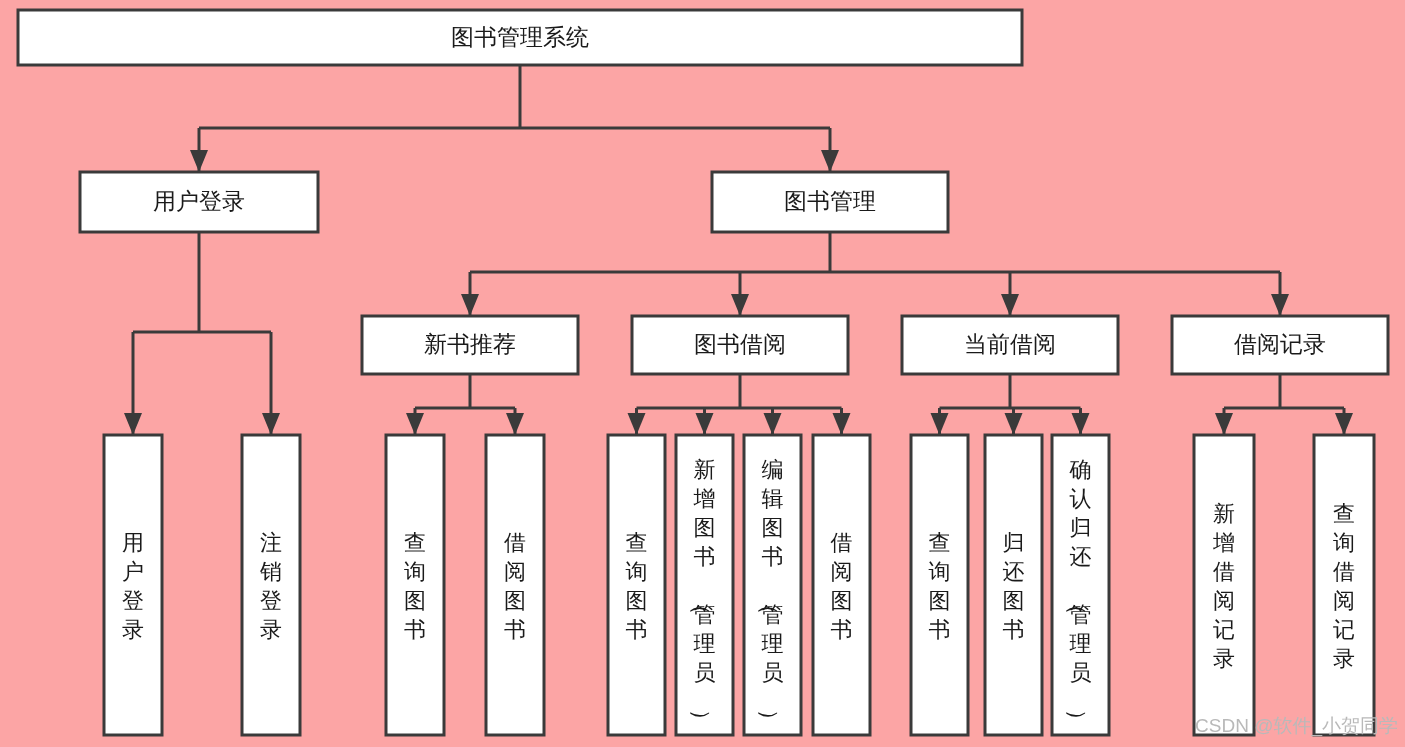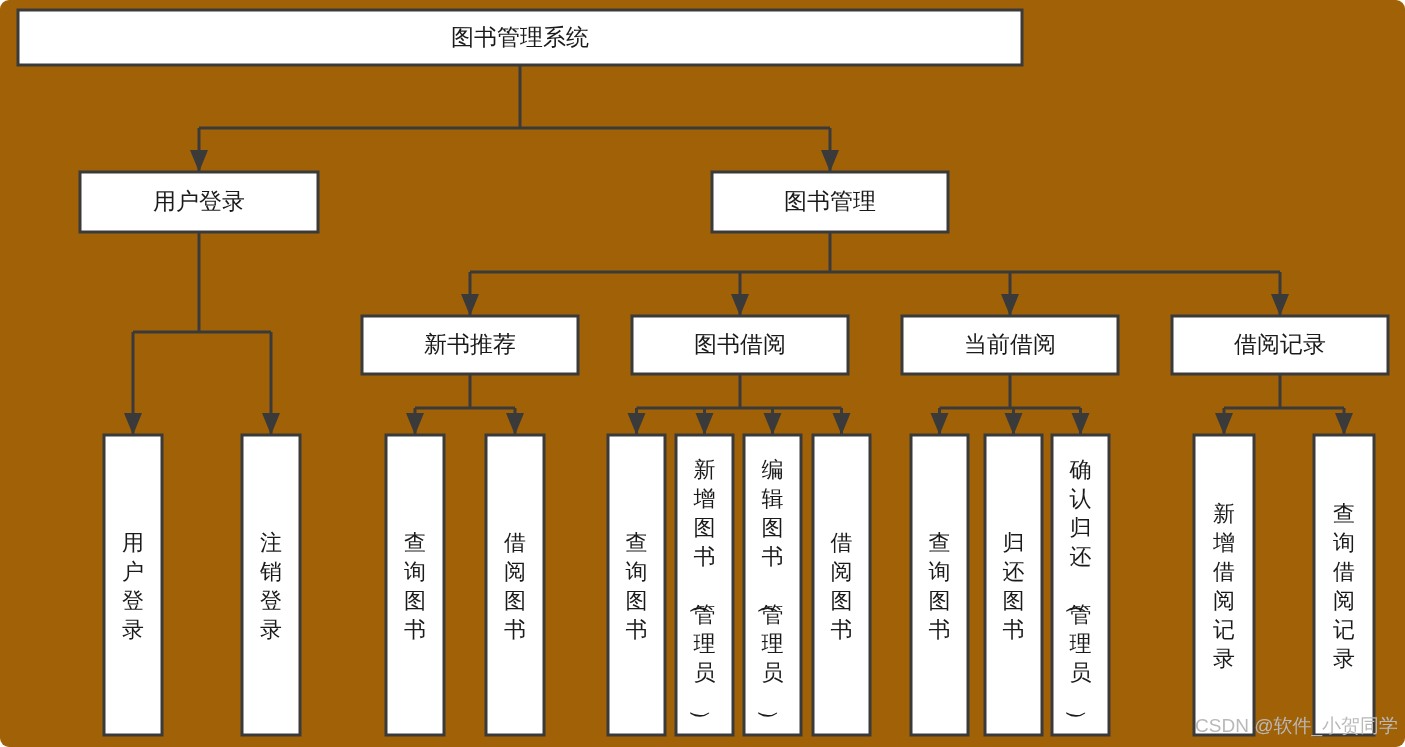--- a/index.html
+++ b/index.html
@@ -8,23 +8,22 @@
     padding: 0;
     background: #ffffff;
   }
   body {
     font-family: "Liberation Sans", "DejaVu Sans", sans-serif;
   }
   #diagram-root {
     position: relative;
     width: 1405px;
     height: 747px;
-    background: #a16207;
+    background: #fca5a5;
     overflow: hidden;
-    border-radius: 9px;
   }
   svg.diagram-canvas {
     position: absolute;
     left: 0;
     top: 0;
     width: 1405px;
     height: 747px;
     display: block;
   }
   .node-box {

